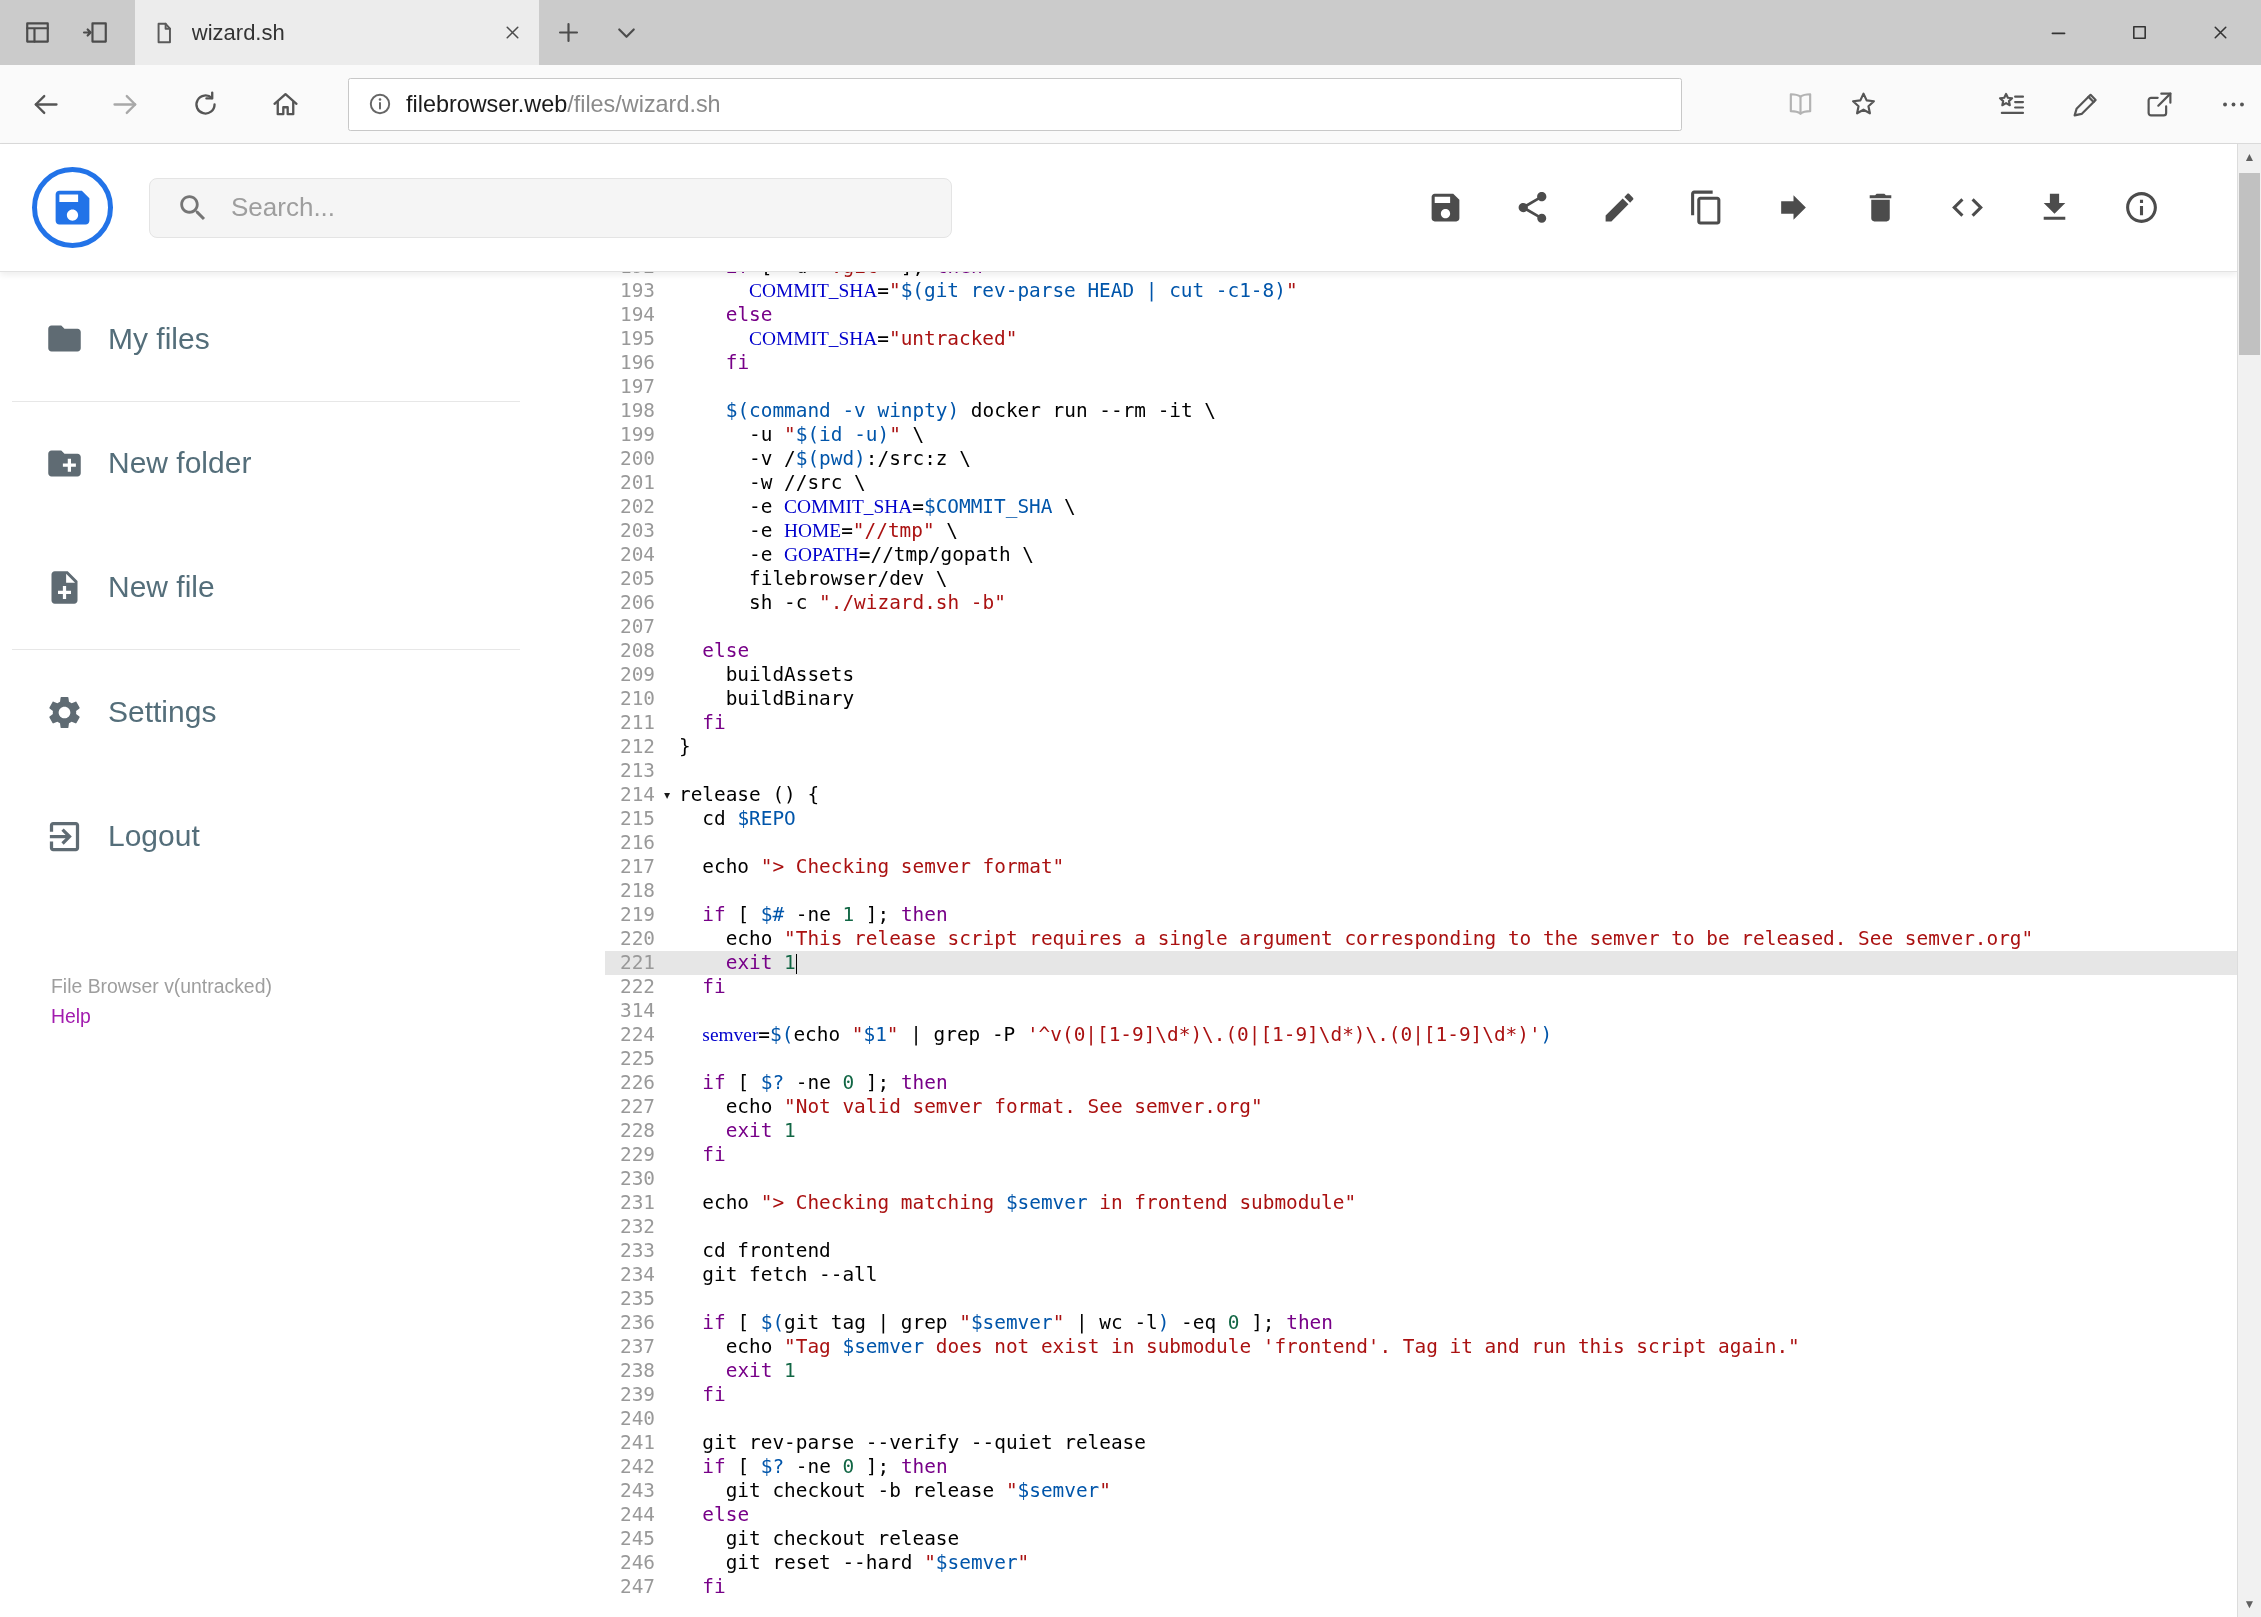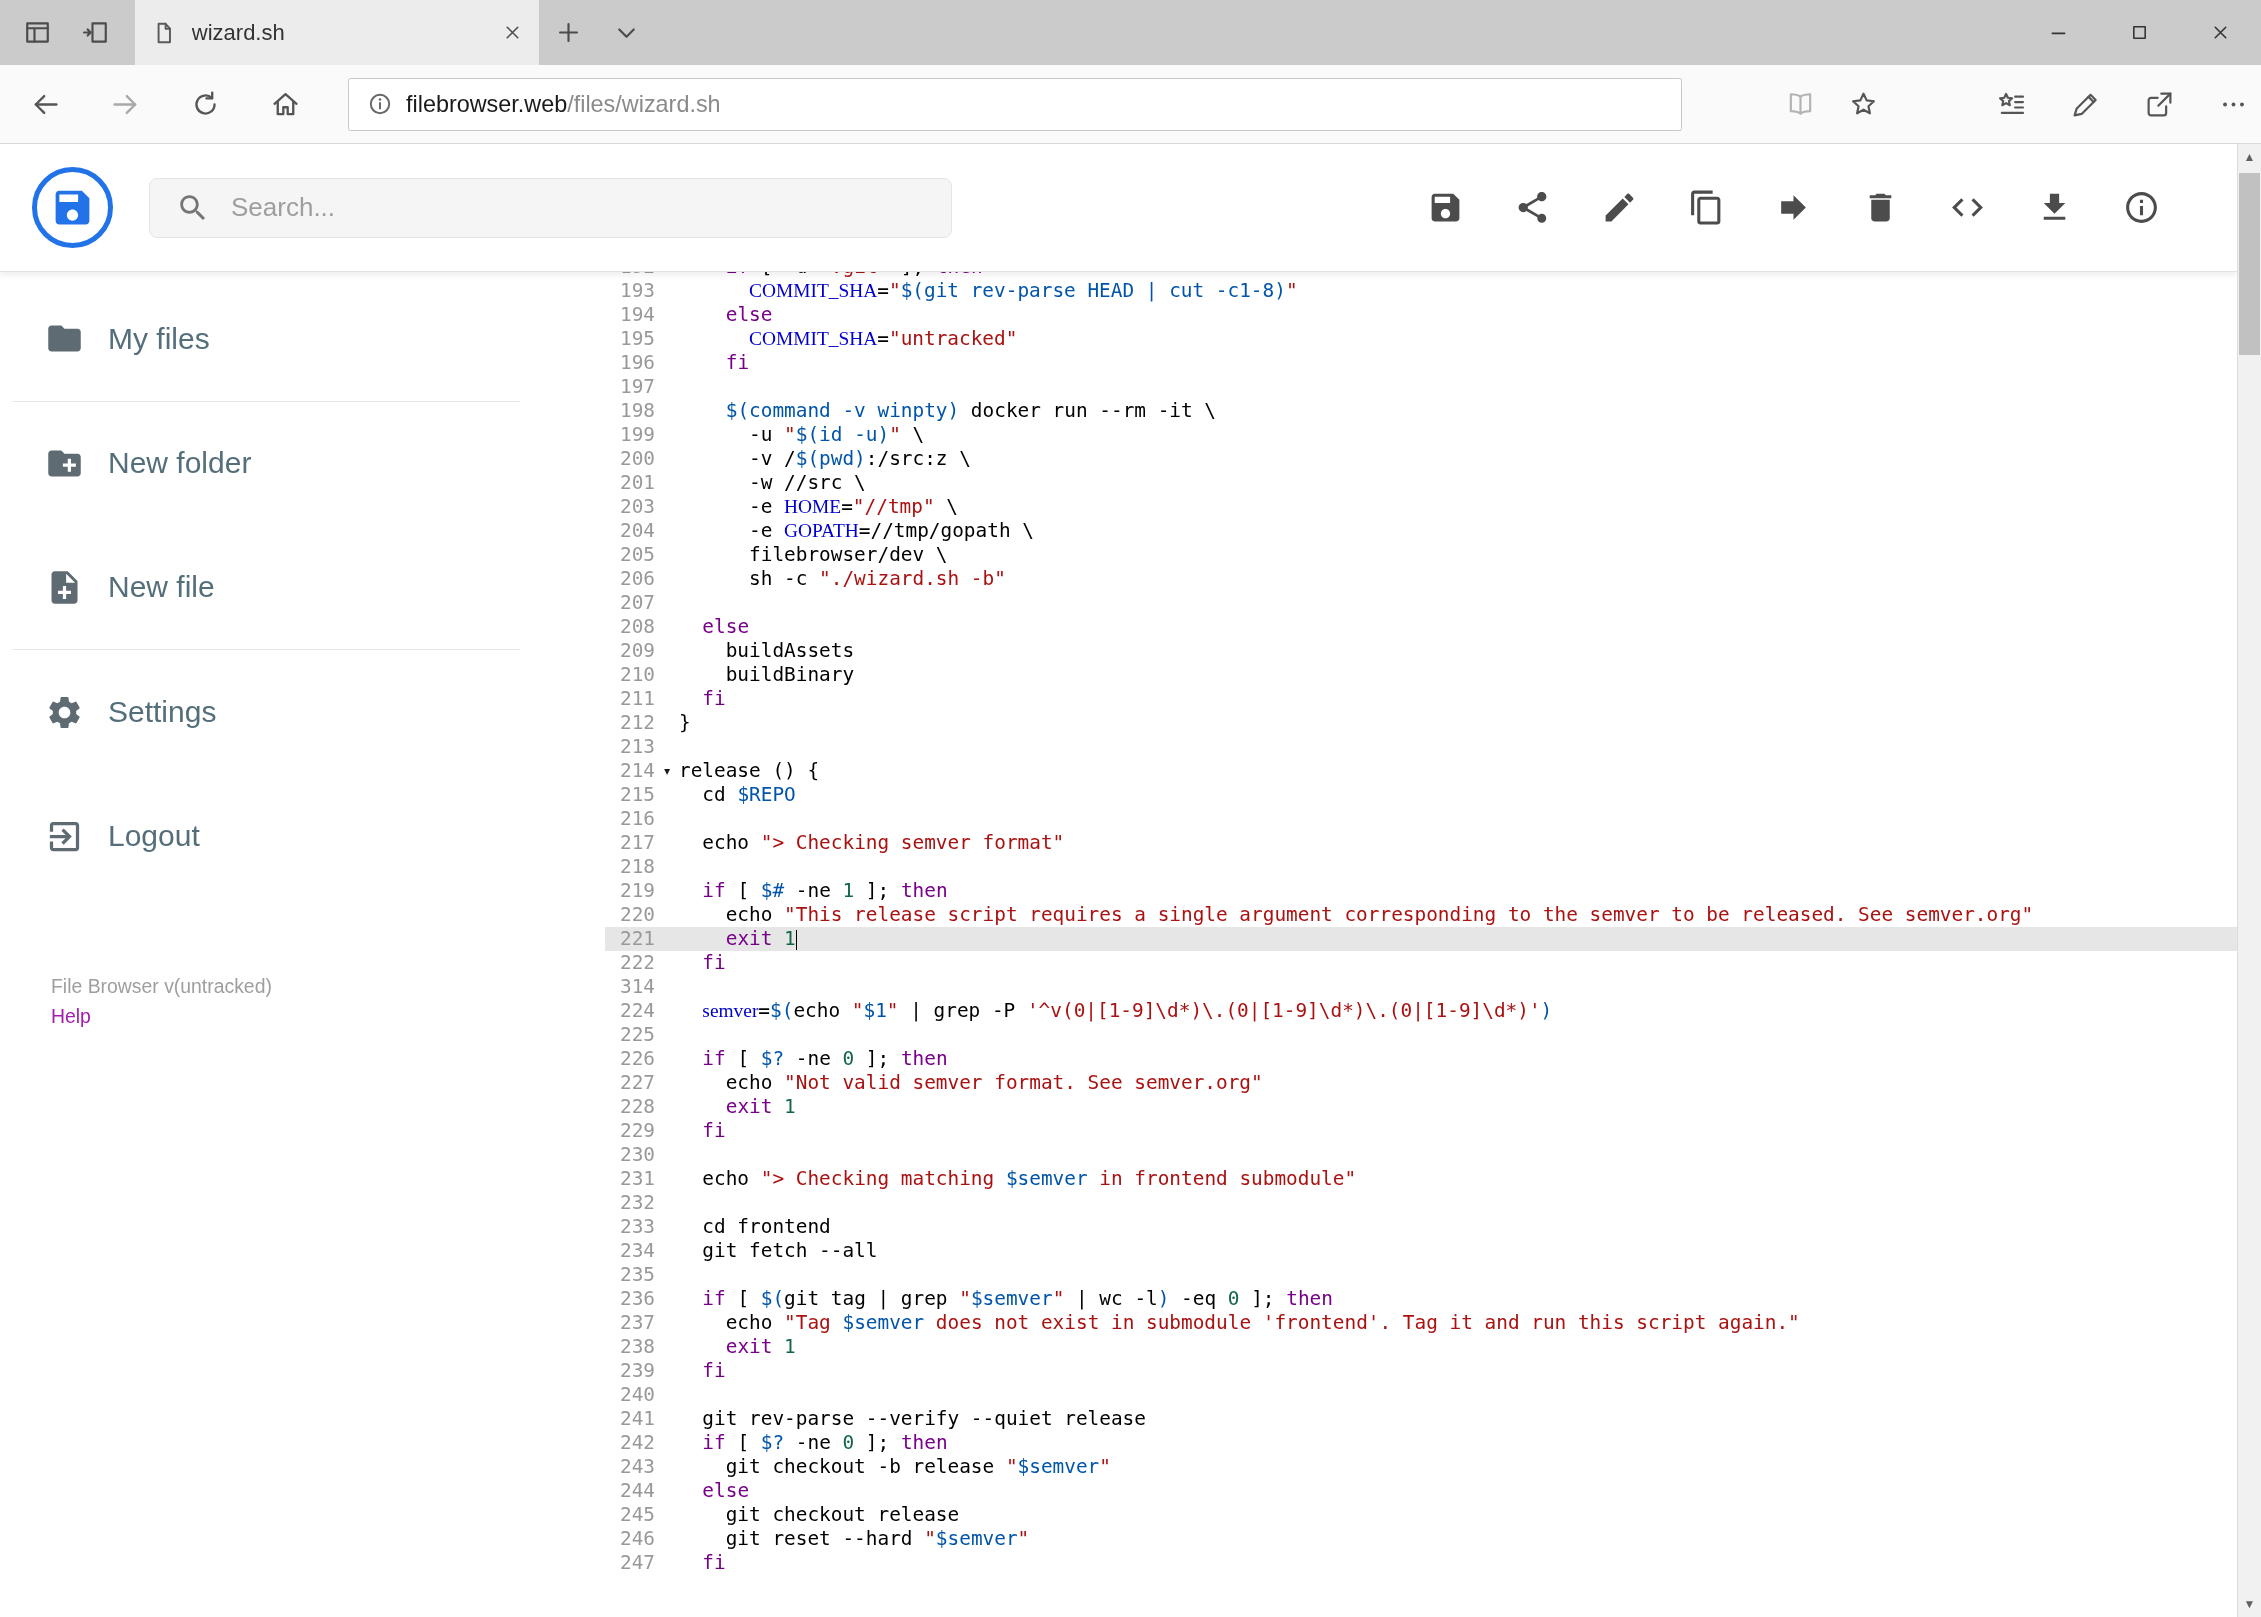--- a/index.html
+++ b/index.html
@@ -345,20 +345,21 @@
         <div class="cm-row"><span class="gut">192</span><span class="fold"></span><span class="code"><span class="t-p">    </span><span class="t-k">if</span><span class="t-p"> [ -d </span><span class="t-s">".git"</span><span class="t-p"> ]; </span><span class="t-k">then</span></span></div>
         <div class="cm-row"><span class="gut">193</span><span class="fold"></span><span class="code"><span class="t-p">      </span><span class="t-d">COMMIT_SHA</span><span class="t-p">=</span><span class="t-s">"</span><span class="t-v">$(git rev-parse HEAD | cut -c1-8)</span><span class="t-s">"</span></span></div>
         <div class="cm-row"><span class="gut">194</span><span class="fold"></span><span class="code"><span class="t-p">    </span><span class="t-k">else</span></span></div>
         <div class="cm-row"><span class="gut">195</span><span class="fold"></span><span class="code"><span class="t-p">      </span><span class="t-d">COMMIT_SHA</span><span class="t-p">=</span><span class="t-s">"untracked"</span></span></div>
         <div class="cm-row"><span class="gut">196</span><span class="fold"></span><span class="code"><span class="t-p">    </span><span class="t-k">fi</span></span></div>
         <div class="cm-row"><span class="gut">197</span><span class="fold"></span><span class="code"></span></div>
         <div class="cm-row"><span class="gut">198</span><span class="fold"></span><span class="code"><span class="t-p">    </span><span class="t-v">$(command -v winpty)</span><span class="t-p"> docker run --rm -it \</span></span></div>
         <div class="cm-row"><span class="gut">199</span><span class="fold"></span><span class="code"><span class="t-p">      -u </span><span class="t-s">"</span><span class="t-v">$(id -u)</span><span class="t-s">"</span><span class="t-p"> \</span></span></div>
         <div class="cm-row"><span class="gut">200</span><span class="fold"></span><span class="code"><span class="t-p">      -v /</span><span class="t-v">$(pwd)</span><span class="t-p">:/src:z \</span></span></div>
         <div class="cm-row"><span class="gut">201</span><span class="fold"></span><span class="code"><span class="t-p">      -w //src \</span></span></div>
+        <div class="cm-row"><span class="gut">202</span><span class="fold"></span><span class="code"><span class="t-p">      -e </span><span class="t-d">COMMIT_SHA</span><span class="t-p">=</span><span class="t-v">$COMMIT_SHA</span><span class="t-p"> \</span></span></div>
         <div class="cm-row"><span class="gut">203</span><span class="fold"></span><span class="code"><span class="t-p">      -e </span><span class="t-d">HOME</span><span class="t-p">=</span><span class="t-s">"//tmp"</span><span class="t-p"> \</span></span></div>
         <div class="cm-row"><span class="gut">204</span><span class="fold"></span><span class="code"><span class="t-p">      -e </span><span class="t-d">GOPATH</span><span class="t-p">=//tmp/gopath \</span></span></div>
         <div class="cm-row"><span class="gut">205</span><span class="fold"></span><span class="code"><span class="t-p">      filebrowser/dev \</span></span></div>
         <div class="cm-row"><span class="gut">206</span><span class="fold"></span><span class="code"><span class="t-p">      sh -c </span><span class="t-s">"./wizard.sh -b"</span></span></div>
         <div class="cm-row"><span class="gut">207</span><span class="fold"></span><span class="code"></span></div>
         <div class="cm-row"><span class="gut">208</span><span class="fold"></span><span class="code"><span class="t-p">  </span><span class="t-k">else</span></span></div>
         <div class="cm-row"><span class="gut">209</span><span class="fold"></span><span class="code"><span class="t-p">    buildAssets</span></span></div>
         <div class="cm-row"><span class="gut">210</span><span class="fold"></span><span class="code"><span class="t-p">    buildBinary</span></span></div>
         <div class="cm-row"><span class="gut">211</span><span class="fold"></span><span class="code"><span class="t-p">  </span><span class="t-k">fi</span></span></div>
         <div class="cm-row"><span class="gut">212</span><span class="fold"></span><span class="code"><span class="t-p">}</span></span></div>

